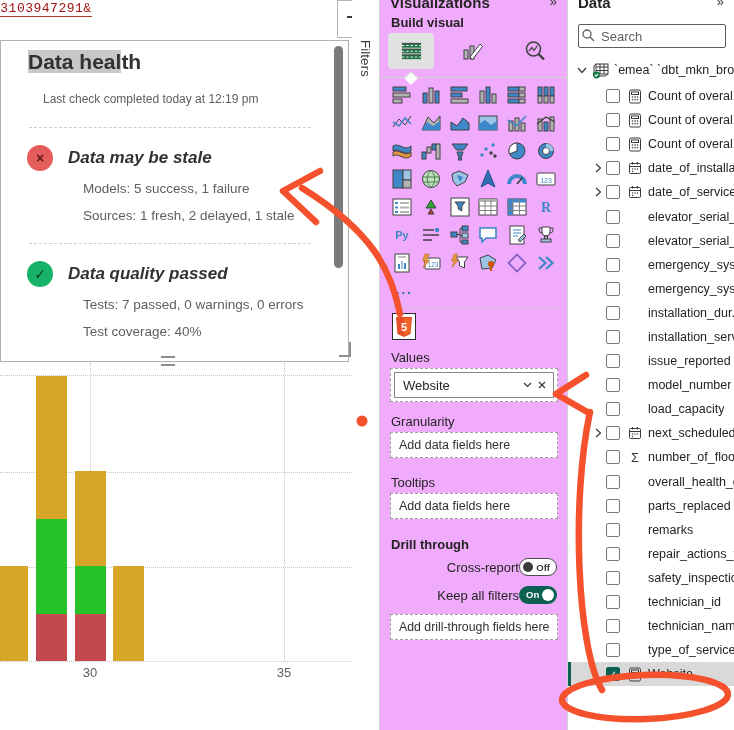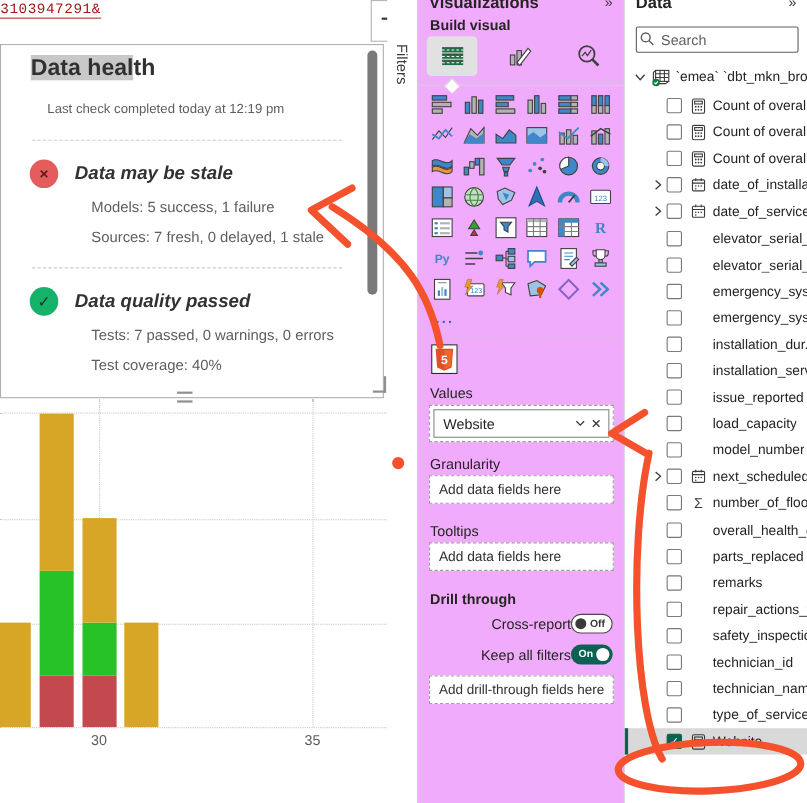--- a/index.html
+++ b/index.html
@@ -98,21 +98,21 @@
 
   <div class="abs" id="tooltip-card">
     <div class="abs" id="tt-title"><span class="hl">Data heal</span><span>th</span></div>
     <div class="abs" id="tt-sub">Last check completed today at 12:19 pm</div>
     <div class="abs tt-div" style="top:86px"></div>
     <div class="abs tt-row" style="top:104px">
       <span class="tt-ico ico-err">×</span>
       <span class="tt-sec-title">Data may be stale</span>
     </div>
     <div class="abs tt-line" style="top:140px">Models: 5 success, 1 failure</div>
-    <div class="abs tt-line" style="top:167px">Sources: 7 fresh, 0 delayed, 1 stale</div>
+    <div class="abs tt-line" style="top:167px">Sources: 1 fresh, 2 delayed, 1 stale</div>
     <div class="abs tt-div" style="top:202px"></div>
     <div class="abs tt-row" style="top:220px">
       <span class="tt-ico ico-ok">✓</span>
       <span class="tt-sec-title">Data quality passed</span>
     </div>
     <div class="abs tt-line" style="top:256px">Tests: 7 passed, 0 warnings, 0 errors</div>
     <div class="abs tt-line" style="top:283px">Test coverage: 40%</div>
     <div class="abs" id="tt-scroll">
         <div id="tt-thumb"></div>
       </div>
@@ -685,27 +685,27 @@
         <div class="trow">
           <span class="chev pad"></span>
           <span class="cb"></span>
           <span class="ficon"></span>
           <span class="flabel">issue_reported</span>
         </div>
         <div class="trow">
           <span class="chev pad"></span>
           <span class="cb"></span>
           <span class="ficon"></span>
+          <span class="flabel">model_number</span>
+        </div>
+        <div class="trow">
+          <span class="chev pad"></span>
+          <span class="cb"></span>
+          <span class="ficon"></span>
           <span class="flabel">load_capacity</span>
-        </div>
-        <div class="trow">
-          <span class="chev pad"></span>
-          <span class="cb"></span>
-          <span class="ficon"></span>
-          <span class="flabel">model_number</span>
         </div>
         <div class="trow">
           <span class="chev pad">
             <svg width="12" height="12" viewBox="0 0 12 12">
               <path d="M4 2 L8.5 6 L4 10" stroke="#3b3a39" fill="none" stroke-width="1.2"></path>
             </svg>
           </span>
           <span class="cb"></span>
           <span class="ficon">
             <svg width="14" height="14" viewBox="0 0 14 14">

